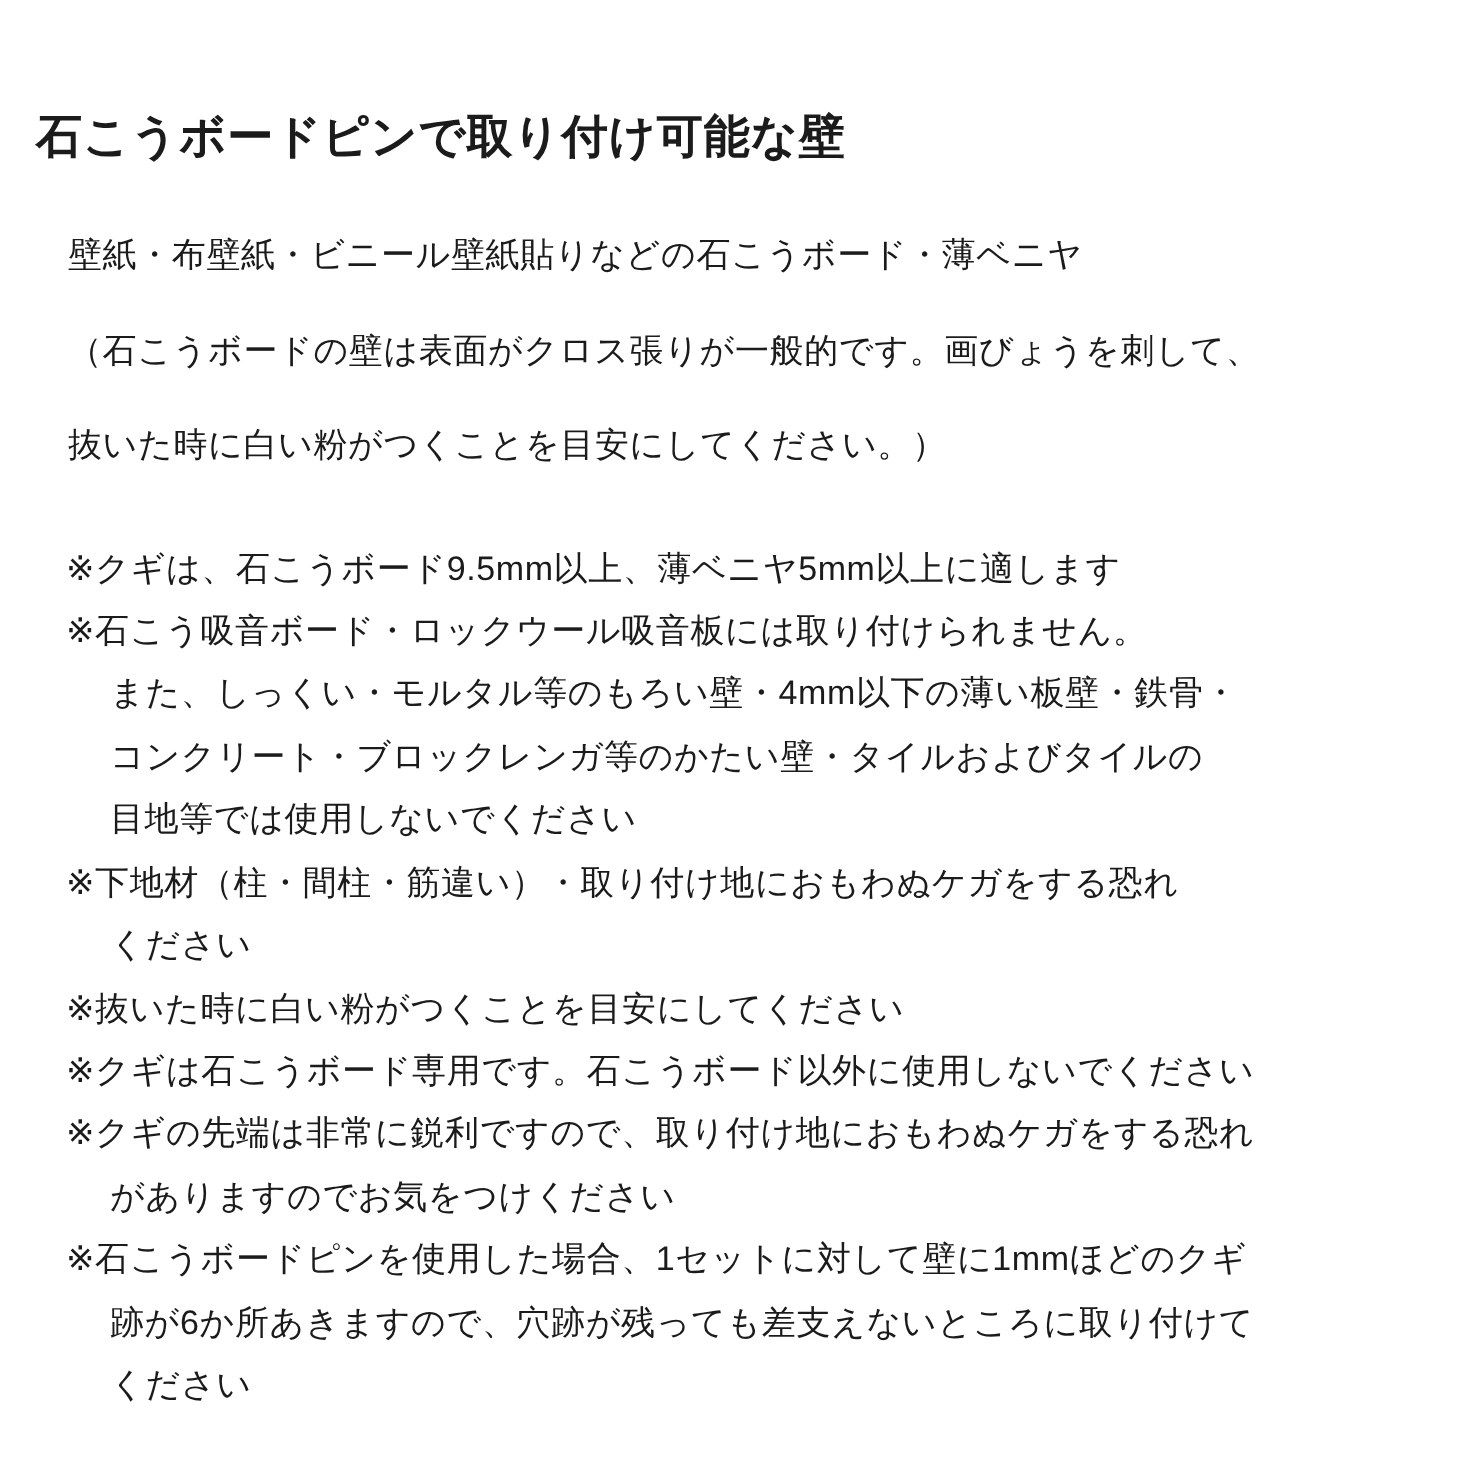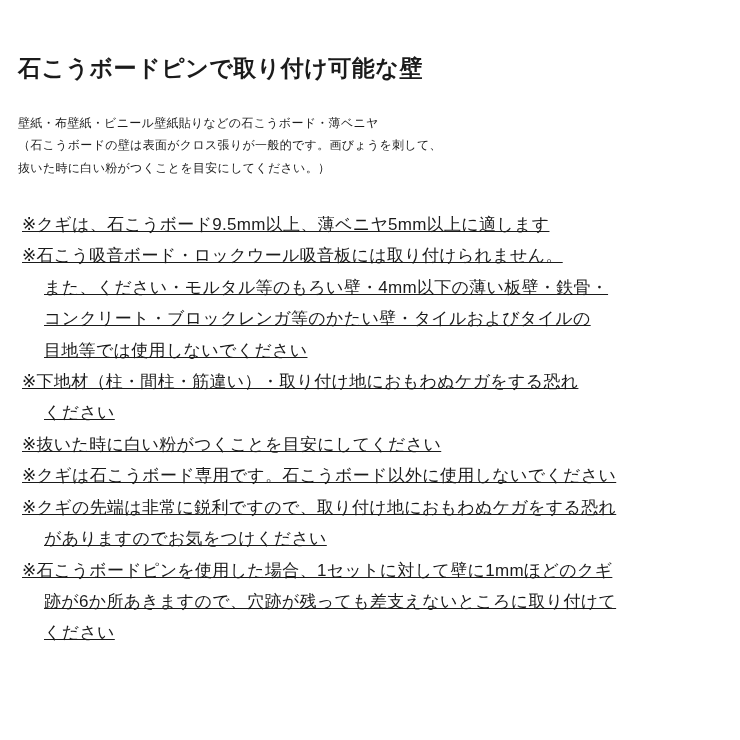--- a/index.html
+++ b/index.html
@@ -27,34 +27,33 @@
     font-weight: 700;
     letter-spacing: 0.5px;
     line-height: 1.4;
     margin: 0 0 0 0;
     padding: 0 0 0 2px;
   }
   .block {
     margin-top: 28px;
   }
   .para {
-    font-size: 12px;
+    font-size: 17px;
     line-height: 1.85;
     letter-spacing: 0.3px;
-    margin: 0;
+    margin: 16px;
     padding: 0 0 0 2px;
   }
   .para.indent-paren {
     text-indent: 0;
   }
   .list {
-    margin: 4px;
+    margin: 15px;
     padding: 0;
     list-style: none;
-    text-decoration: underline;
   }
   .list li {
     font-size: 17px;
     line-height: 1.85;
     letter-spacing: 0.3px;
     padding: 0 0 0 2px;
     margin: 0;
   }
   .list li.cont {
     padding-left: 24px;
@@ -72,21 +71,21 @@
 
   <div class="block">
     <p class="para">壁紙・布壁紙・ビニール壁紙貼りなどの石こうボード・薄ベニヤ</p>
     <p class="para indent-paren">（石こうボードの壁は表面がクロス張りが一般的です。画びょうを刺して、</p>
     <p class="para">抜いた時に白い粉がつくことを目安にしてください。）</p>
   </div>
 
   <ul class="list gap-top">
     <li>※クギは、石こうボード9.5mm以上、薄ベニヤ5mm以上に適します</li>
     <li>※石こう吸音ボード・ロックウール吸音板には取り付けられません。</li>
-    <li class="cont">また、ください・モルタル等のもろい壁・4mm以下の薄い板壁・鉄骨・</li>
+    <li class="cont">また、しっくい・モルタル等のもろい壁・4mm以下の薄い板壁・鉄骨・</li>
     <li class="cont">コンクリート・ブロックレンガ等のかたい壁・タイルおよびタイルの</li>
     <li class="cont">目地等では使用しないでください</li>
     <li>※下地材（柱・間柱・筋違い）・取り付け地におもわぬケガをする恐れ</li>
     <li class="cont">ください</li>
     <li>※抜いた時に白い粉がつくことを目安にしてください</li>
     <li>※クギは石こうボード専用です。石こうボード以外に使用しないでください</li>
     <li>※クギの先端は非常に鋭利ですので、取り付け地におもわぬケガをする恐れ</li>
     <li class="cont">がありますのでお気をつけください</li>
     <li>※石こうボードピンを使用した場合、1セットに対して壁に1mmほどのクギ</li>
     <li class="cont">跡が6か所あきますので、穴跡が残っても差支えないところに取り付けて</li>

